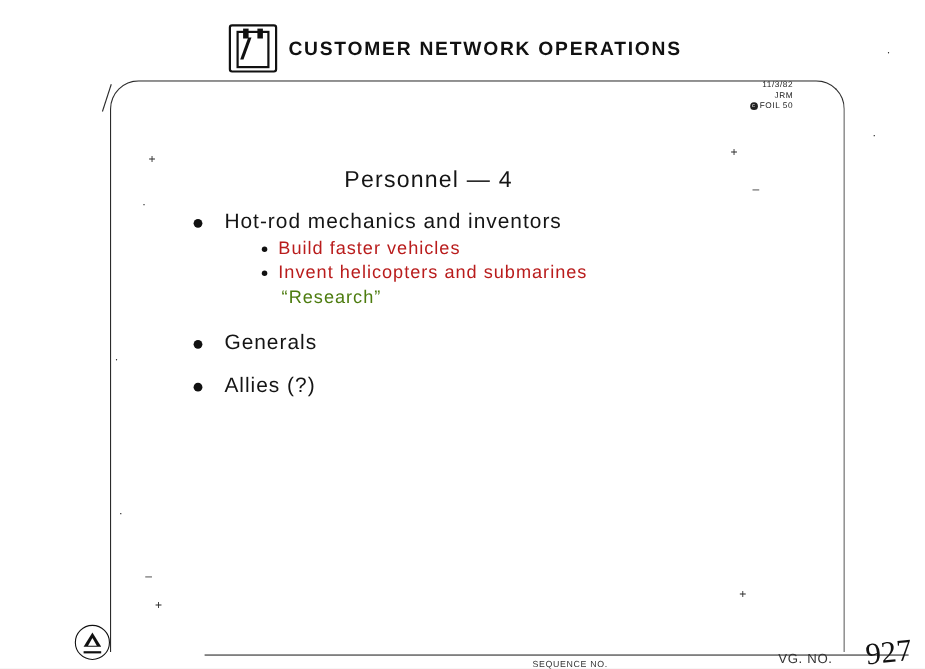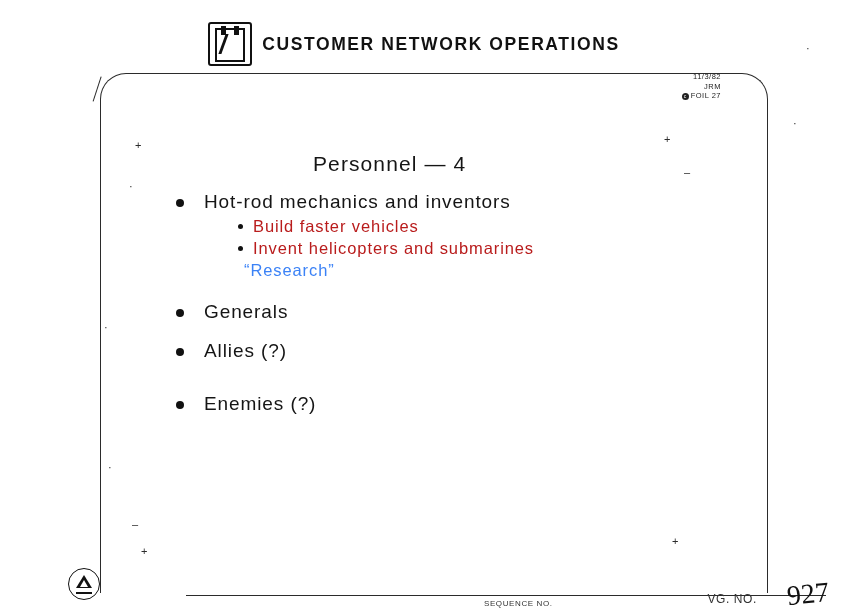--- a/index.html
+++ b/index.html
@@ -180,22 +180,22 @@
   .b2 .txt {
     font-size: 16.5px;
     letter-spacing: 0.9px;
     line-height: 22px;
     color: #b91c1c;
   }
   .plain-sub {
     font-size: 16.5px;
     letter-spacing: 0.9px;
     line-height: 22px;
-    margin-left: 6px;
-    color: #3b82f6;
+    margin-left: 18px;
+    color: #4d7c0f;
   }
   .gap-lg { height: 19px; }
   .gap-md { height: 14px; }
 
   
   .mark {
     position: absolute;
     color: #2b2b2b;
     font-size: 11px;
     line-height: 11px;
@@ -288,21 +288,21 @@
   <div class="header-title">CUSTOMER NETWORK OPERATIONS</div>
 </div>
 
 <div class="slide-frame"></div>
 <div class="frame-nick"></div>
 
 <div class="foil-stamp">
   <div>11/3/82</div>
   <div>JRM</div>
   <div>
-    <span class="c-mark">c</span><span>FOIL 27</span>
+    <span class="c-mark">c</span><span>FOIL 50</span>
   </div>
 </div>
 
 <div class="slide-title">Personnel — 4</div>
 
 <div class="bullets">
 
   <div class="b1">
     <span class="dot"></span>
     <span class="txt">Hot-rod mechanics and inventors</span>
@@ -332,24 +332,20 @@
   <div class="b1">
     <span class="dot"></span>
     <span class="txt">Allies (?)</span>
   </div>
 
   <div class="gap-md"></div>
 
 
   <div class="gap-md"></div>
 
-  <div class="b1">
-    <span class="dot"></span>
-    <span class="txt">Enemies (?)</span>
-  </div>
 
 </div>
 
 <div id="marks-layer">
     <span class="mark" style="left: 135px; top: 140px;">+</span>
     <span class="mark" style="left: 664px; top: 134px;">+</span>
     <span class="mark" style="left: 129px; top: 181px;">·</span>
     <span class="mark" style="left: 684px; top: 167px;">–</span>
     <span class="mark" style="left: 104px; top: 322px;">·</span>
     <span class="mark" style="left: 108px; top: 462px;">·</span>

